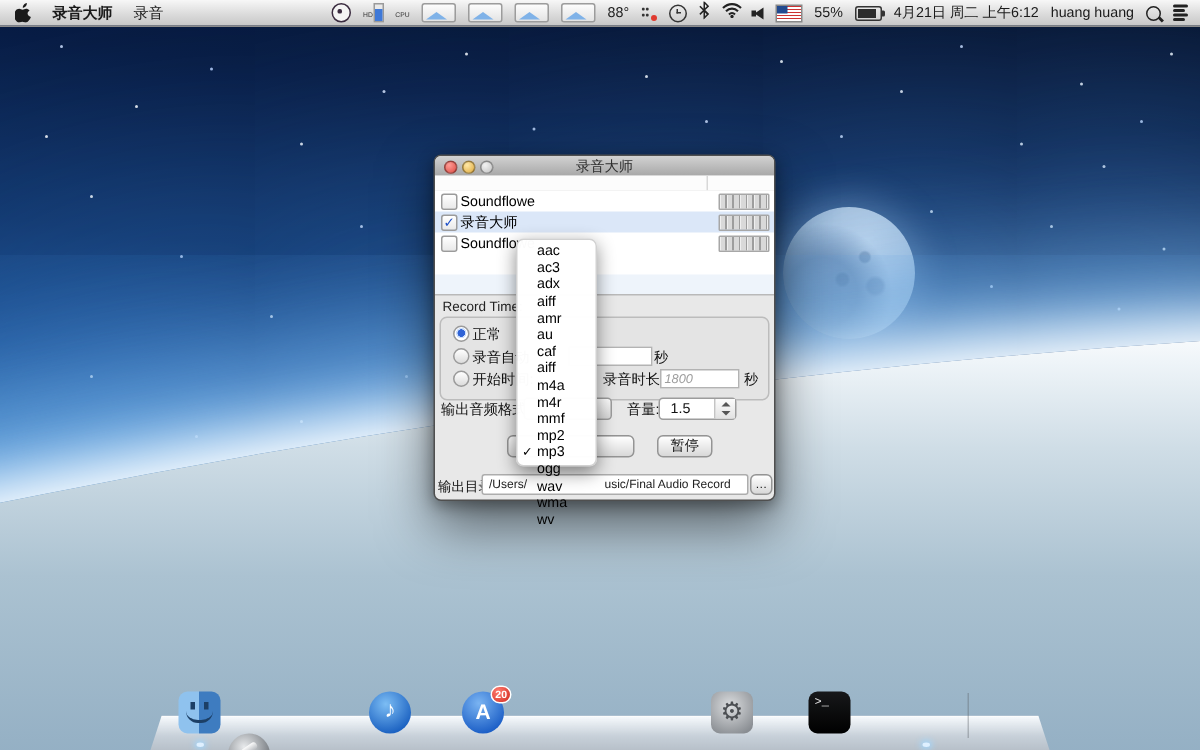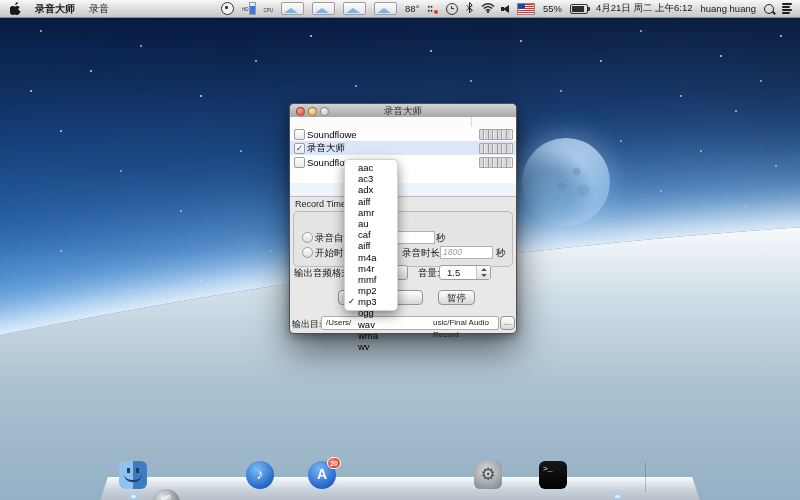--- a/index.html
+++ b/index.html
@@ -100,21 +100,21 @@
   #volstepper .val{position:absolute;left:7px;top:1px;font-size:9.5px;}
   #volstepper .steps{position:absolute;right:0;top:0;bottom:0;width:13px;border-left:1px solid #c4c4c4;background:linear-gradient(#fcfcfc,#e2e2e2);}
   #volstepper .steps i{position:absolute;left:3.5px;width:0;height:0;border-left:3px solid transparent;border-right:3px solid transparent;}
   #volstepper .steps i.up{top:2px;border-bottom:3.5px solid #555;}
   #volstepper .steps i.dn{bottom:2px;border-top:3.5px solid #555;}
   .pushbtn{position:absolute;height:13px;border:1px solid #949494;border-radius:4px;background:linear-gradient(#ffffff,#d8d8d8);
     font-size:9.5px;text-align:center;line-height:13px;color:#111;}
   #outrow{position:absolute;left:0;top:212px;right:0;height:14px;}
   #outlabel{position:absolute;left:2px;top:2px;font-size:9px;}
   #outfield{position:absolute;left:31px;top:0;width:176px;height:12px;background:#fff;border:1px solid #adadad;border-radius:2px;font-size:8px;line-height:12px;color:#222;}
-  #outfield .pl{position:absolute;left:4px;} #outfield .pr{position:absolute;left:81px;margin-left:30px;}
+  #outfield .pl{position:absolute;left:4px;} #outfield .pr{position:absolute;left:81px;}
   #browsebtn{left:210px;top:0;width:13px;line-height:12px;height:12px;font-size:8px;}
 
   
   #fmtmenu{position:absolute;left:344px;top:127px;width:54px;height:152px;background:rgba(255,255,255,.98);
     border:1px solid rgba(0,0,0,.18);border-radius:5px;box-shadow:0 4px 12px rgba(0,0,0,.45);z-index:80;
     display:flex;flex-direction:column;justify-content:space-around;padding:2px 0;box-sizing:border-box;margin-top:32px;}
   .mi{position:relative;height:11.2px;line-height:11.2px;padding-left:13px;font-size:9.5px;color:#000;}
   .mi .chk{position:absolute;left:3px;top:0;font-size:8.5px;}
 
   
@@ -230,20 +230,24 @@
       <span class="dlabel">Soundflowe</span>
       <span class="meter"></span>
     </div>
     <div class="stripe" style="top:56px;height:13px;"></div>
   </div>
   <div id="listend"></div>
 
   <div class="sectlabel">Record Time:</div>
 
   <div id="groupbox">
+    <div class="rrow" style="top:4px;">
+      <span class="radio on"></span>
+      <span class="rlabel">正常</span>
+    </div>
     <div class="rrow" style="top:19px;">
       <span class="radio"></span>
       <span class="rlabel">录音自动</span>
       <span class="tfield" style="left:85px;top:0;width:50px;"></span>
       <span class="suffix" style="left:142px;">秒</span>
     </div>
     <div class="rrow" style="top:34px;">
       <span class="radio"></span>
       <span class="rlabel">开始时间:</span>
       <span class="suffix" style="left:108px;">录音时长:</span>

